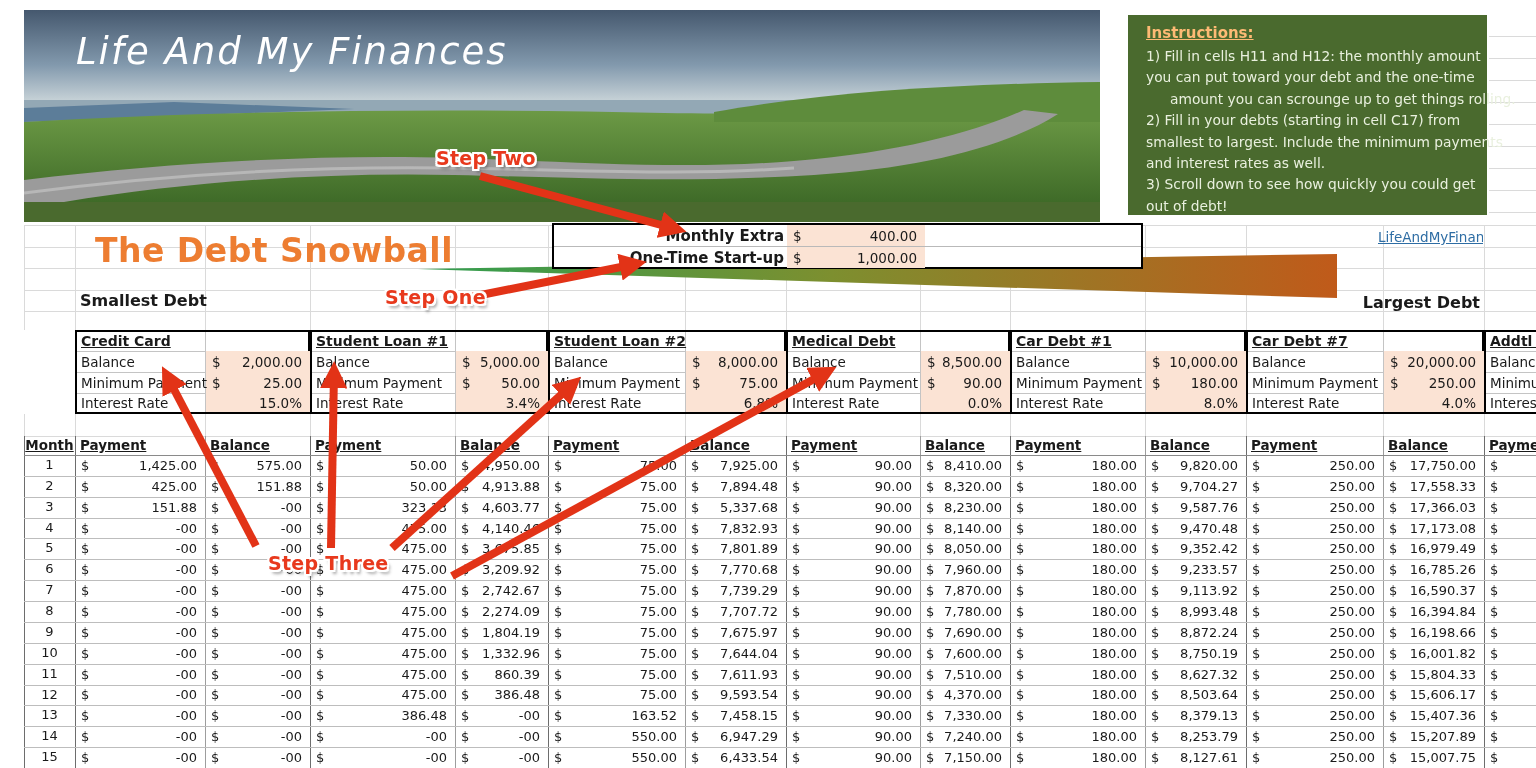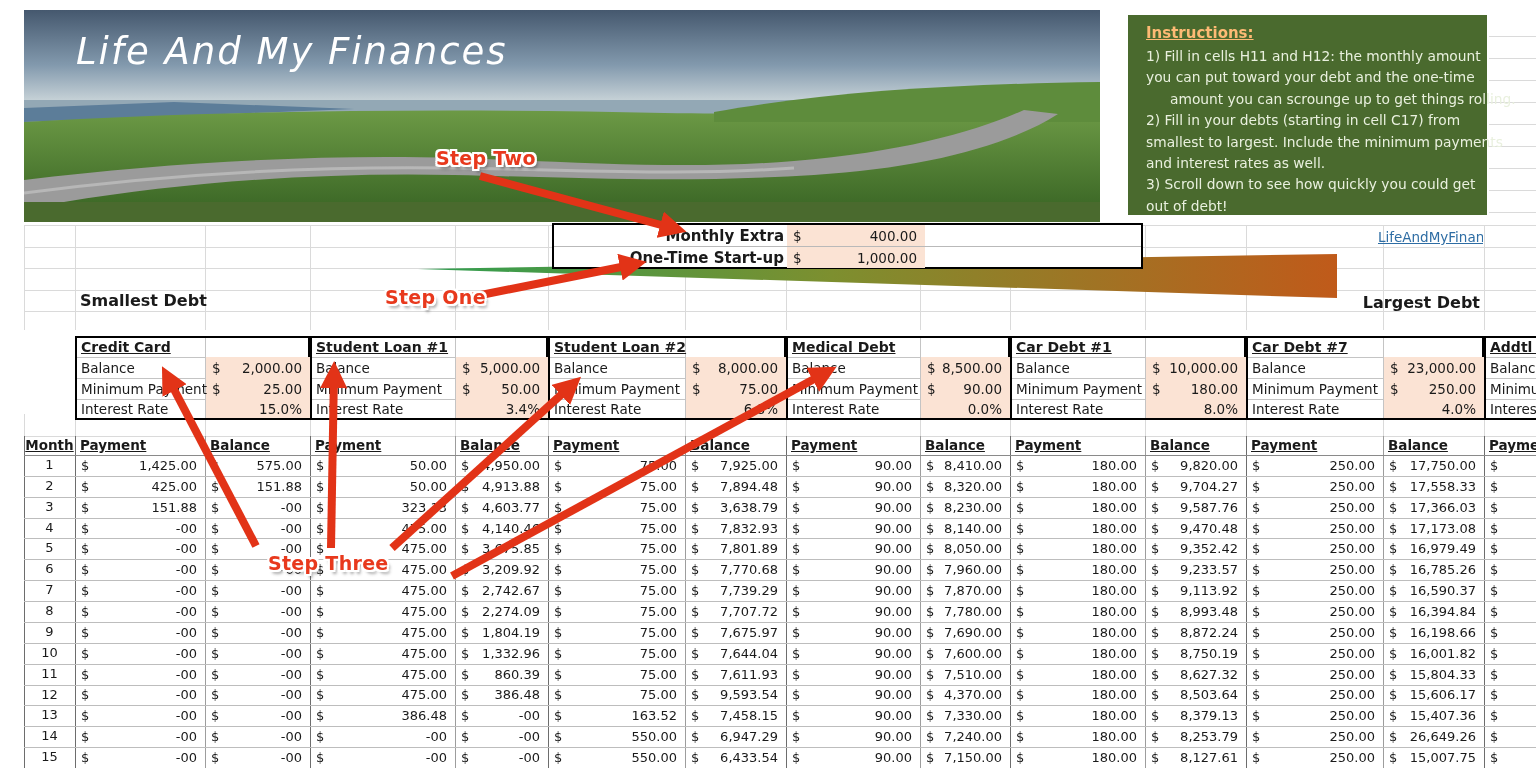--- a/index.html
+++ b/index.html
@@ -97,20 +97,21 @@
       <div style="left: 1246px; top: 225px; width: 1px; height: 105px; background: rgb(218, 218, 218); position: absolute;"></div>
       <div style="left: 1246px; top: 414px; width: 1px; height: 22px; background: rgb(218, 218, 218); position: absolute;"></div>
       <div style="left: 1383px; top: 225px; width: 1px; height: 105px; background: rgb(218, 218, 218); position: absolute;"></div>
       <div style="left: 1383px; top: 414px; width: 1px; height: 22px; background: rgb(218, 218, 218); position: absolute;"></div>
       <div style="left: 1484px; top: 225px; width: 1px; height: 105px; background: rgb(218, 218, 218); position: absolute;"></div>
       <div style="left: 1484px; top: 414px; width: 1px; height: 22px; background: rgb(218, 218, 218); position: absolute;"></div>
     </div>
 
   <div class="abs und nowrap" style="left:1378px;top:229px;width:105px;height:18px;font-size:13.5px;color:#2e6da4;z-index:3;cursor:pointer;">LifeAndMyFinanc</div>
 
+  <div class="abs bold" style="left:95px;top:231px;font-size:33px;letter-spacing:.5px;color:#ed7d31;z-index:4;">The Debt Snowball</div>
 
   <div class="abs bold" style="left:80px;top:291px;font-size:16px;z-index:4;">Smallest Debt</div>
   <div class="abs bold" style="left:1344px;top:293px;width:136px;text-align:right;font-size:16px;z-index:4;">Largest Debt</div>
 
   <svg class="abs" style="left:418px;top:252px;z-index:4" width="919" height="47" viewBox="0 0 919 47">
     <defs>
       <linearGradient id="snow" x1="0" y1="0" x2="1" y2="0">
         <stop offset="0" stop-color="#2f9e51"></stop>
           <stop offset="0.45" stop-color="#7d8f2f"></stop>
           <stop offset="1" stop-color="#c05a1a"></stop>
@@ -126,21 +127,21 @@
       <span>$</span>
       <span>400.00</span>
     </div>
     <div class="abs bold" style="left:0;top:24px;width:230px;text-align:right;font-size:15px;">One-Time Start-up</div>
     <div class="abs cellflex" style="left:233px;top:22px;width:138px;height:21px;background:#fbe3d4;font-size:13.5px;">
       <span>$</span>
       <span>1,000.00</span>
     </div>
   </div>
 
-  <div id="debt-table" class="abs" style="left:0;top:6px;width:1536px;height:620px;z-index:3">
+  <div id="debt-table" class="abs" style="left:0;top:0;width:1536px;height:620px;z-index:3">
       <div style="left: 75px; top: 330px; width: 235px; height: 84px; border: 2px solid rgb(0, 0, 0); box-sizing: border-box; background: rgb(255, 255, 255); position: absolute;">
         <div style="left: 0px; top: 19px; width: 231px; height: 1px; background: rgb(196, 196, 196); position: absolute;"></div>
         <div style="left: 0px; top: 40px; width: 231px; height: 1px; background: rgb(196, 196, 196); position: absolute;"></div>
         <div style="left: 0px; top: 61px; width: 231px; height: 1px; background: rgb(196, 196, 196); position: absolute;"></div>
         <div style="left: 128px; top: 0px; width: 1px; height: 80px; background: rgb(196, 196, 196); position: absolute;"></div>
         <div style="left: 129px; top: 19px; width: 104px; height: 61px; background: rgb(251, 227, 212); position: absolute;"></div>
         <div class="bold und" style="left: 4px; top: 1px; font-size: 14px; white-space: nowrap; position: absolute;">Credit Card</div>
         <div style="left: 4px; top: 22px; font-size: 13.5px; white-space: nowrap; position: absolute;">Balance</div>
         <div style="left: 4px; top: 43px; font-size: 13.5px; white-space: nowrap; position: absolute;">Minimum Payment</div>
         <div style="left: 4px; top: 63px; font-size: 13.5px; white-space: nowrap; position: absolute;">Interest Rate</div>
@@ -239,21 +240,21 @@
         <div style="left: 0px; top: 40px; width: 234px; height: 1px; background: rgb(196, 196, 196); position: absolute;"></div>
         <div style="left: 0px; top: 61px; width: 234px; height: 1px; background: rgb(196, 196, 196); position: absolute;"></div>
         <div style="left: 135px; top: 0px; width: 1px; height: 80px; background: rgb(196, 196, 196); position: absolute;"></div>
         <div style="left: 136px; top: 19px; width: 100px; height: 61px; background: rgb(251, 227, 212); position: absolute;"></div>
         <div class="bold und" style="left: 4px; top: 1px; font-size: 14px; white-space: nowrap; position: absolute;">Car Debt #7</div>
         <div style="left: 4px; top: 22px; font-size: 13.5px; white-space: nowrap; position: absolute;">Balance</div>
         <div style="left: 4px; top: 43px; font-size: 13.5px; white-space: nowrap; position: absolute;">Minimum Payment</div>
         <div style="left: 4px; top: 63px; font-size: 13.5px; white-space: nowrap; position: absolute;">Interest Rate</div>
         <div class="cellflex" style="left: 136px; top: 19px; width: 100px; height: 21px; font-size: 13.5px; position: absolute;">
           <span>$</span>
-          <span>23,000.00</span>
+          <span>20,000.00</span>
         </div>
         <div class="cellflex" style="left: 136px; top: 40px; width: 100px; height: 21px; font-size: 13.5px; position: absolute;">
           <span>$</span>
           <span>250.00</span>
         </div>
         <div style="left: 136px; top: 61px; width: 92px; height: 21px; font-size: 13.5px; text-align: right; line-height: 21px; position: absolute;">4.0%</div>
       </div>
       <div style="left: 1484px; top: 330px; width: 230px; height: 84px; border: 2px solid rgb(0, 0, 0); box-sizing: border-box; background: rgb(255, 255, 255); position: absolute;">
         <div style="left: 0px; top: 19px; width: 226px; height: 1px; background: rgb(196, 196, 196); position: absolute;"></div>
         <div style="left: 0px; top: 40px; width: 226px; height: 1px; background: rgb(196, 196, 196); position: absolute;"></div>
@@ -430,21 +431,21 @@
       <div class="cellflex" style="left: 455px; top: 496.733px; width: 93px; height: 20.8667px; font-size: 13px; position: absolute;">
         <span>$</span>
         <span>4,603.77</span>
       </div>
       <div class="cellflex" style="left: 548px; top: 496.733px; width: 137px; height: 20.8667px; font-size: 13px; position: absolute;">
         <span>$</span>
         <span>75.00</span>
       </div>
       <div class="cellflex" style="left: 685px; top: 496.733px; width: 101px; height: 20.8667px; font-size: 13px; position: absolute;">
         <span>$</span>
-        <span>3,638.79</span>
+        <span>5,337.68</span>
       </div>
       <div class="cellflex" style="left: 786px; top: 496.733px; width: 134px; height: 20.8667px; font-size: 13px; position: absolute;">
         <span>$</span>
         <span>90.00</span>
       </div>
       <div class="cellflex" style="left: 920px; top: 496.733px; width: 90px; height: 20.8667px; font-size: 13px; position: absolute;">
         <span>$</span>
         <span>8,230.00</span>
       </div>
       <div class="cellflex" style="left: 1010px; top: 496.733px; width: 135px; height: 20.8667px; font-size: 13px; position: absolute;">
@@ -1037,21 +1038,21 @@
       <div class="cellflex" style="left: 1145px; top: 726.267px; width: 101px; height: 20.8667px; font-size: 13px; position: absolute;">
         <span>$</span>
         <span>8,253.79</span>
       </div>
       <div class="cellflex" style="left: 1246px; top: 726.267px; width: 137px; height: 20.8667px; font-size: 13px; position: absolute;">
         <span>$</span>
         <span>250.00</span>
       </div>
       <div class="cellflex" style="left: 1383px; top: 726.267px; width: 101px; height: 20.8667px; font-size: 13px; position: absolute;">
         <span>$</span>
-        <span>26,649.26</span>
+        <span>15,207.89</span>
       </div>
       <div class="cellflex" style="left: 1484px; top: 726.267px; width: 52px; height: 20.8667px; font-size: 13px; position: absolute;">
         <span>$</span>
         <span></span>
       </div>
       <div style="left: 24px; top: 747.133px; width: 51px; height: 20.8667px; text-align: center; line-height: 20.8667px; font-size: 13px; position: absolute;">15</div>
       <div class="cellflex" style="left: 75px; top: 747.133px; width: 130px; height: 20.8667px; font-size: 13px; position: absolute;">
         <span>$</span>
         <span>-00</span>
       </div>

